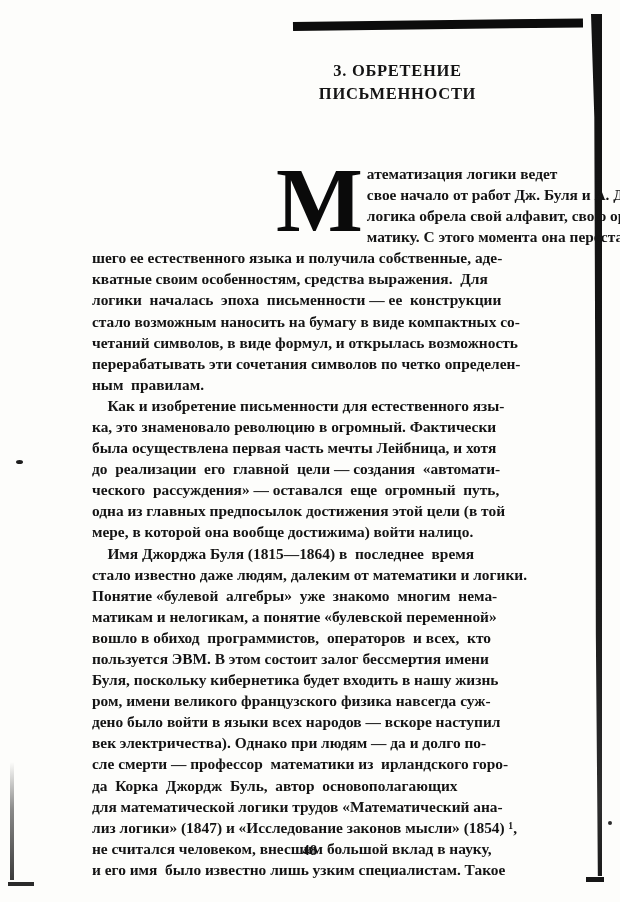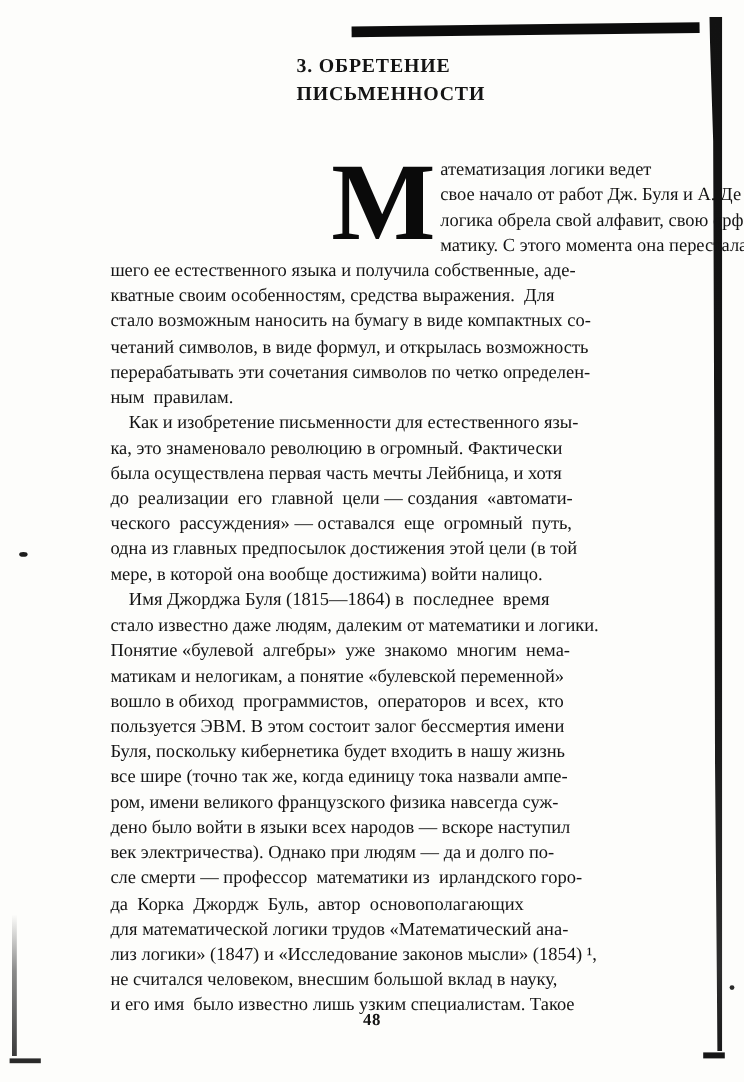--- a/index.html
+++ b/index.html
@@ -84,47 +84,48 @@
   
   #content {
     position: absolute;
     left: 92px;
     top: 0;
     width: 456px;
     height: 902px;
   }
 
   #chapter-heading {
-    margin: 0;
+    margin: 16px;
     padding-top: 43px;
     padding-left: 155px;
     font-size: 16.5px;
     font-weight: bold;
     line-height: 1.42;
     letter-spacing: 0.7px;
-    text-align: left;
+    text-align: center;
   }
   #chapter-heading .hline { display: block; white-space: pre; }
 
   #body-text {
     margin: 0;
     padding-top: 41px;
     font-size: 15.4px;
     line-height: 21.1px;
   }
 
   .para {
     margin: 0;
     text-align: justify;
     text-align-last: left;
     hyphens: manual;
   }
   .para .ln {
     display: block;
     white-space: pre;
+    font-weight: bold;
   }
 
   #dropcap {
     float: left;
     font-family: "Liberation Serif", "DejaVu Serif", serif;
     font-weight: bold;
     font-size: 92px;
     line-height: 0.78;
     margin: 2px 4px -6px 184px;
     color: #0a0a0a;
@@ -164,20 +165,21 @@
     <div id="body-text">
 
       <p class="para" id="p1">
         <span id="dropcap">М</span>
         <span class="ln">атематизация логики ведет</span>
         <span class="ln">свое начало от работ Дж. Буля и А. Де Моргана, в которых</span>
         <span class="ln">логика обрела свой алфавит, свою орфографию и свою грам-</span>
         <span class="ln">матику. С этого момента она перестала зависеть от породив-</span>
         <span class="ln">шего ее естественного языка и получила собственные, аде-</span>
         <span class="ln">кватные своим особенностям, средства выражения.  Для</span>
+        <span class="ln">логики  началась  эпоха  письменности — ее  конструкции</span>
         <span class="ln">стало возможным наносить на бумагу в виде компактных со-</span>
         <span class="ln">четаний символов, в виде формул, и открылась возможность</span>
         <span class="ln">перерабатывать эти сочетания символов по четко определен-</span>
         <span class="ln">ным  правилам.</span>
       </p>
 
       <p class="para" id="p2">
         <span class="ln">    Как и изобретение письменности для естественного язы-</span>
         <span class="ln">ка, это знаменовало революцию в огромный. Фактически</span>
         <span class="ln">была осуществлена первая часть мечты Лейбница, и хотя</span>
@@ -188,21 +190,20 @@
       </p>
 
       <p class="para" id="p3">
         <span class="ln">    Имя Джорджа Буля (1815—1864) в  последнее  время</span>
         <span class="ln">стало известно даже людям, далеким от математики и логики.</span>
         <span class="ln">Понятие «булевой  алгебры»  уже  знакомо  многим  нема-</span>
         <span class="ln">матикам и нелогикам, а понятие «булевской переменной»</span>
         <span class="ln">вошло в обиход  программистов,  операторов  и всех,  кто</span>
         <span class="ln">пользуется ЭВМ. В этом состоит залог бессмертия имени</span>
         <span class="ln">Буля, поскольку кибернетика будет входить в нашу жизнь</span>
-        <span class="ln">все шире (точно так же, когда единицу тока назвали ампе-</span>
         <span class="ln">ром, имени великого французского физика навсегда суж-</span>
         <span class="ln">дено было войти в языки всех народов — вскоре наступил</span>
         <span class="ln">век электричества). Однако при людям — да и долго по-</span>
         <span class="ln">сле смерти — профессор  математики из  ирландского горо-</span>
         <span class="ln">да  Корка  Джордж  Буль,  автор  основополагающих</span>
         <span class="ln">для математической логики трудов «Математический ана-</span>
         <span class="ln">лиз логики» (1847) и «Исследование законов мысли» (1854) ¹,</span>
         <span class="ln">не считался человеком, внесшим большой вклад в науку,</span>
         <span class="ln">и его имя  было известно лишь узким специалистам. Такое</span>
       </p>

